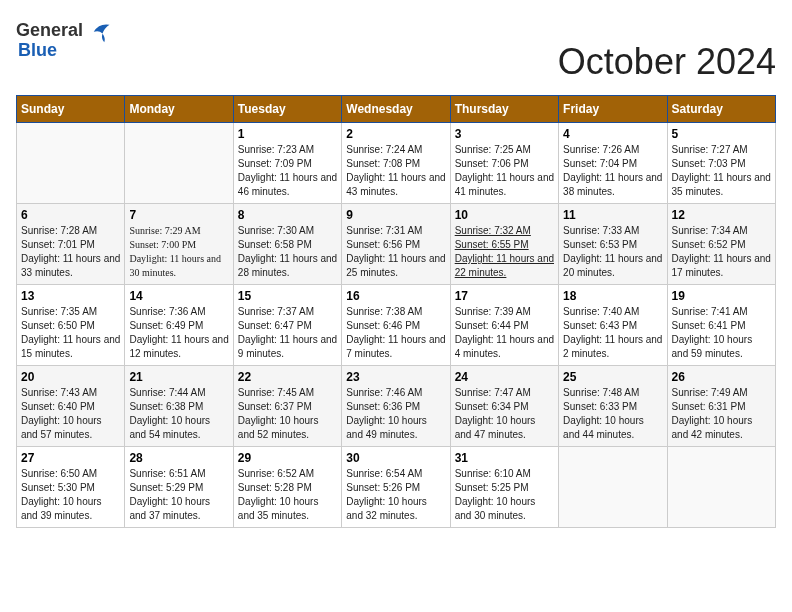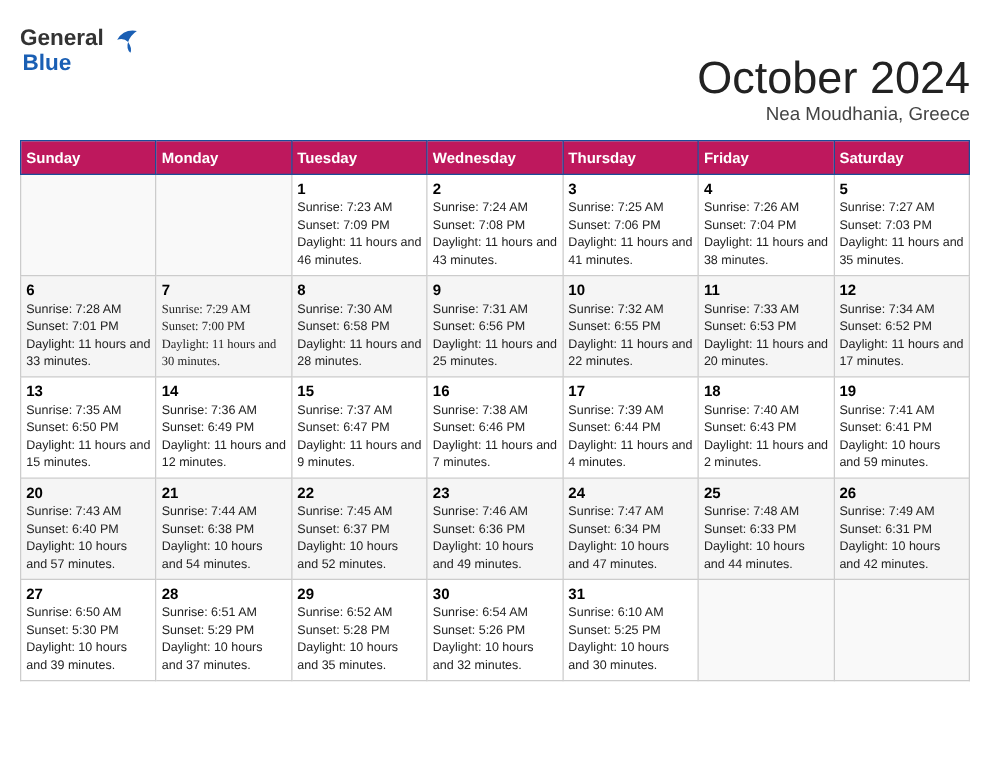--- a/index.html
+++ b/index.html
@@ -47,21 +47,21 @@
     .location {
       font-size: 15px;
       color: #444;
     }
     table {
       width: 100%;
       border-collapse: collapse;
       font-size: 11px;
     }
     thead tr th {
-      background-color: #be185d;
+      background-color: #a16207;
       color: #fff;
       padding: 6px 4px;
       text-align: left;
       font-size: 12px;
       font-weight: bold;
       border: 1px solid #1a4d99;
     }
     tbody tr td {
       border: 1px solid #ccc;
       vertical-align: top;
@@ -99,21 +99,20 @@
         <svg class="logo-icon" viewBox="0 0 32 32" xmlns="http://www.w3.org/2000/svg">
           <path d="M10 18 Q16 8 28 10 Q22 14 20 20 Q16 16 10 18Z" fill="#1a5fb4"></path>
           <path d="M20 20 Q24 26 22 30 Q18 26 20 20Z" fill="#1a5fb4"></path>
         </svg>
       </div>
       <span class="logo-text-blue" style="margin-top:-4px; margin-left:2px;">Blue</span>
     </div>
   </div>
   <div class="title-block">
     <div class="month-title">October 2024</div>
-    <div class="location">Nea Moudhania, Greece</div>
   </div>
 </div>
 
 <table>
   <thead>
     <tr id="header-row">
         <th>Sunday</th>
         <th>Monday</th>
         <th>Tuesday</th>
         <th>Wednesday</th>
@@ -177,21 +176,21 @@
 Daylight: 11 hours and 28 minutes.</div>
         </td>
         <td>
           <span class="day-num">9</span>
           <div class="day-info" style="white-space: pre-line;">Sunrise: 7:31 AM
 Sunset: 6:56 PM
 Daylight: 11 hours and 25 minutes.</div>
         </td>
         <td>
           <span class="day-num">10</span>
-          <div class="day-info" style="white-space: pre-line;">Sunrise: 7:32 AM
+          <div class="day-info" style="white-space: pre-line; text-decoration: underline;">Sunrise: 7:32 AM
 Sunset: 6:55 PM
 Daylight: 11 hours and 22 minutes.</div>
         </td>
         <td>
           <span class="day-num">11</span>
           <div class="day-info" style="white-space: pre-line;">Sunrise: 7:33 AM
 Sunset: 6:53 PM
 Daylight: 11 hours and 20 minutes.</div>
         </td>
         <td>

